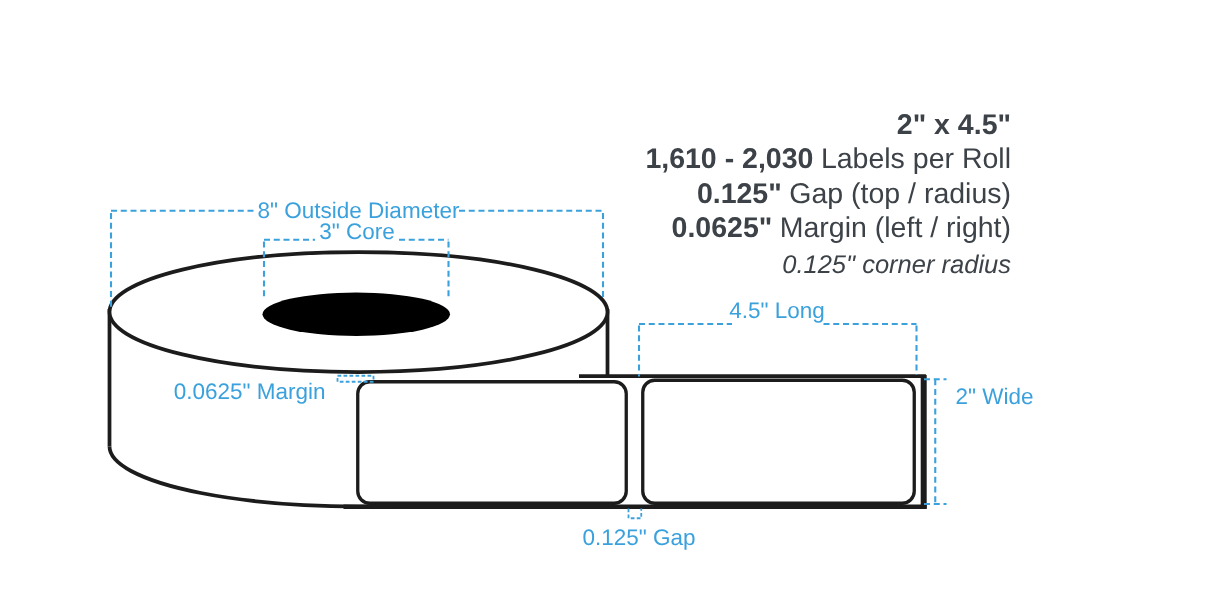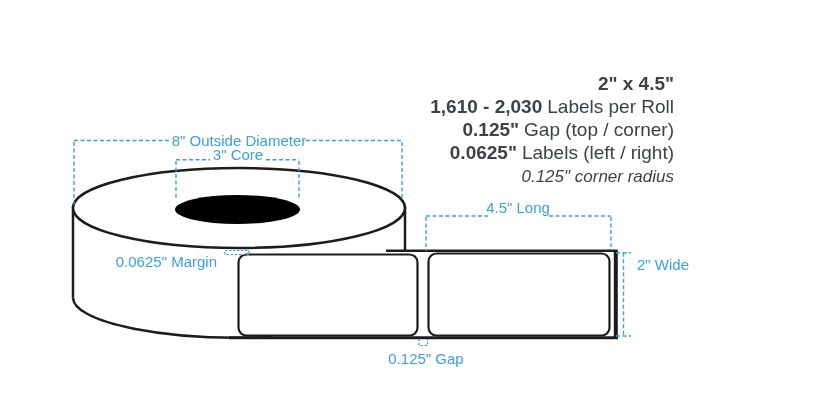--- a/index.html
+++ b/index.html
@@ -79,18 +79,18 @@
   <div class="dim-label center" style="left:139px;top:133px;width:200px;">8" Outside Diameter</div>
   <div class="dim-label center" style="left:188px;top:147px;width:100px;">3" Core</div>
   <div class="dim-label right" style="left:97px;top:254px;width:120px;">0.0625" Margin</div>
   <div class="dim-label center" style="left:468px;top:200px;width:100px;">4.5" Long</div>
   <div class="dim-label" style="left:637px;top:257px;">2" Wide</div>
   <div class="dim-label center" style="left:376px;top:351px;width:100px;">0.125" Gap</div>
 
   <div id="spec-block">
     <div class="spec-line b">2" x 4.5"</div>
     <div class="spec-line"><span class="b">1,610 - 2,030</span><span class="spec-label">Labels per Roll</span></div>
-    <div class="spec-line"><span class="b">0.125"</span><span class="spec-label">Gap (top / corner)</span></div>
-    <div class="spec-line"><span class="b">0.0625"</span><span class="spec-label">Labels (left / right)</span></div>
+    <div class="spec-line"><span class="b">0.125"</span><span class="spec-label">Gap (top / radius)</span></div>
+    <div class="spec-line"><span class="b">0.0625"</span><span class="spec-label">Margin (left / right)</span></div>
     <div class="spec-line italic-line">0.125" corner radius</div>
   </div>
 
 </div>
 
 </body></html>

